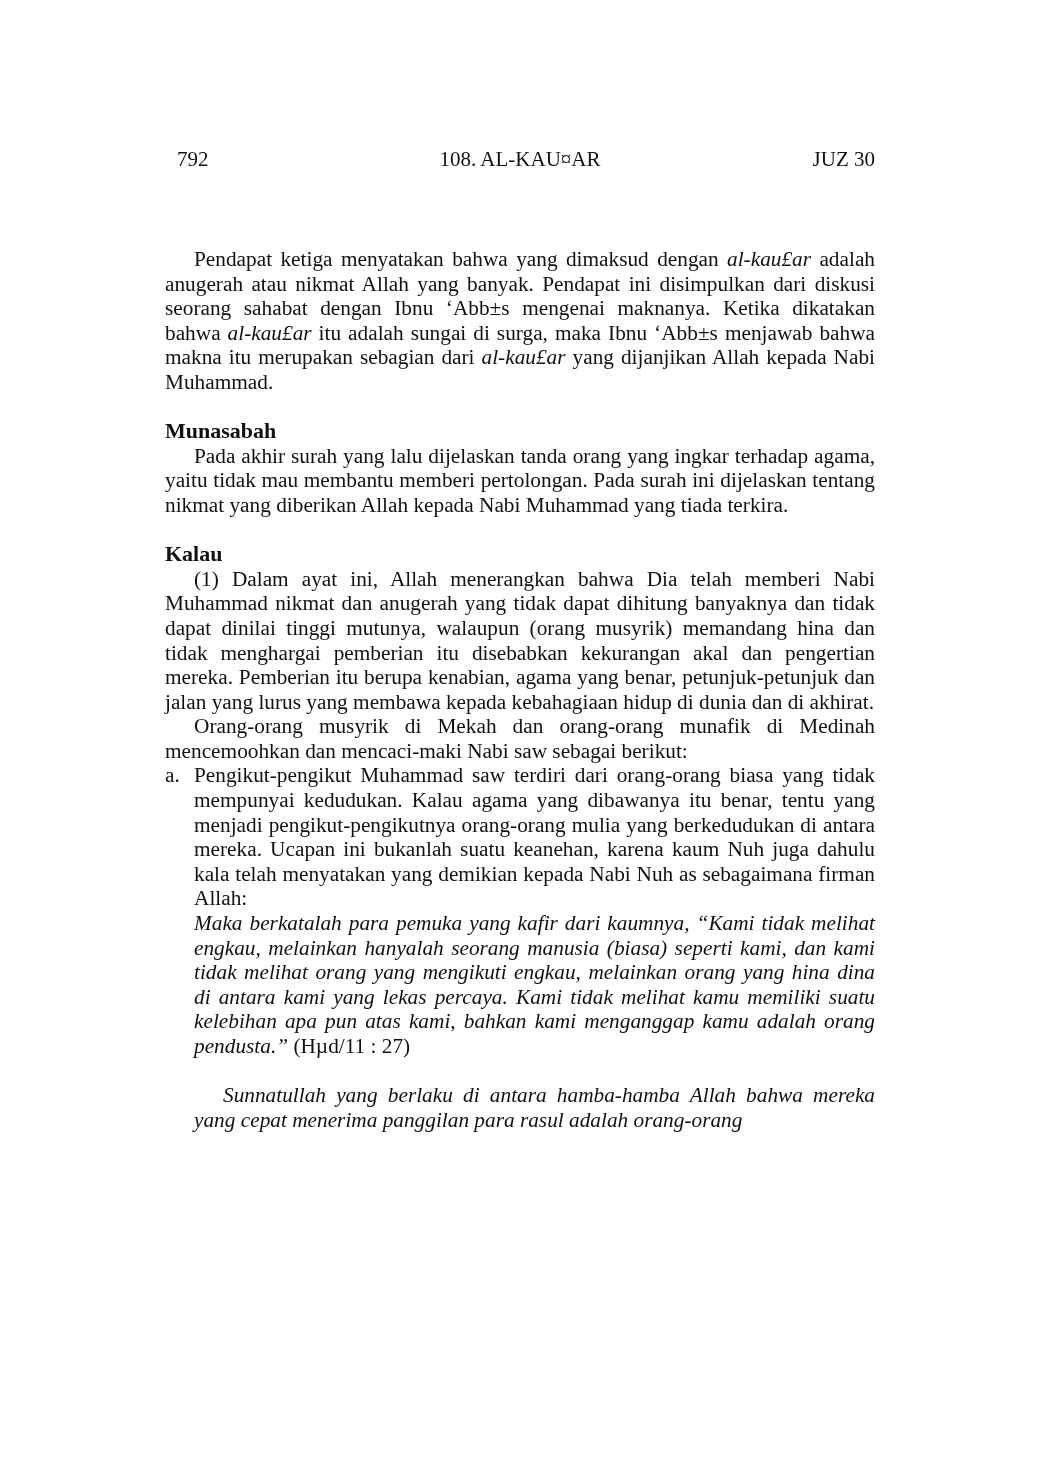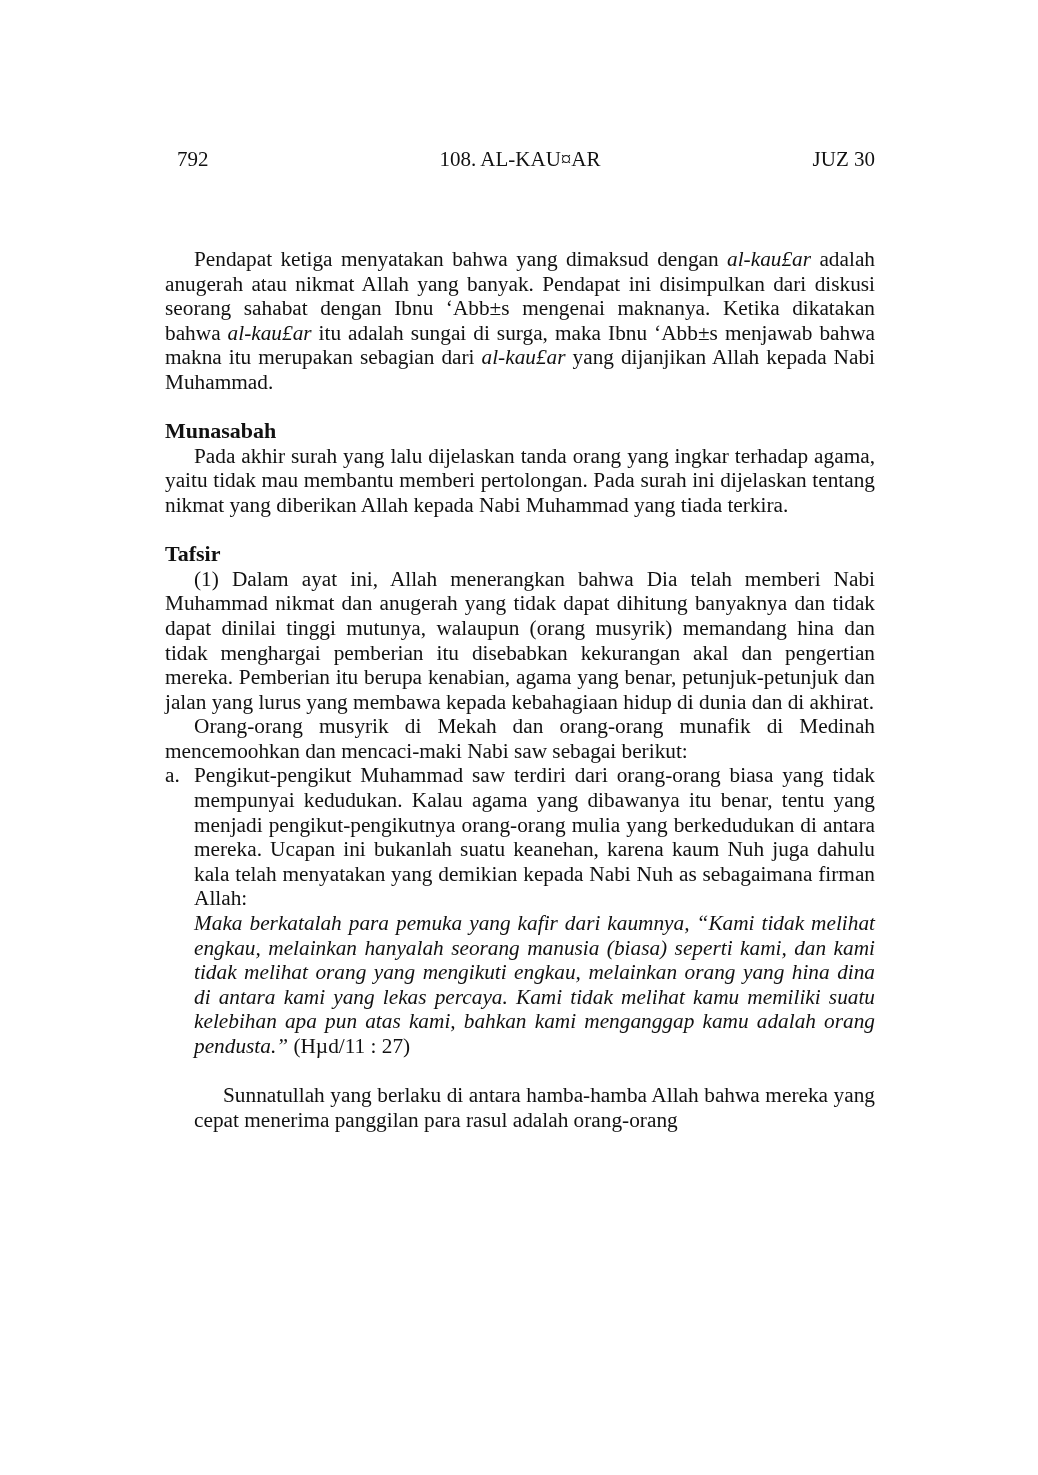--- a/index.html
+++ b/index.html
@@ -35,21 +35,21 @@
     margin: 12px 0 12px 29px;
     width: 681px; direction: rtl; text-align: justify; text-align-last: justify;
     font-family: "DejaVu Sans", sans-serif; font-weight: bold;
     font-size: 33px; line-height: 56px; color: #000;
   }
   .translation {
     padding-left: 29px; font-style: italic; text-align: justify;
   }
   .translation .ref { font-style: normal; }
   .cont { padding-left: 29px; }
-  .cont p.indent { text-indent: 29px; }
+  .cont p.indent { text-indent: 29px; font-style: italic; }
 </style>
 </head>
 <body>
 
 <div class="page">
 
   <div class="running-head">
     <span class="pg">792</span>
     <span class="title">108. AL-KAU¤AR</span>
     <span class="juz">JUZ 30</span>
@@ -59,21 +59,21 @@
 
     <p class="indent"><span>Pendapat ketiga menyatakan bahwa yang dimaksud dengan </span><em>al-kau£ar</em><span> adalah anugerah atau nikmat Allah yang banyak. Pendapat ini disimpulkan dari diskusi seorang sahabat dengan Ibnu ‘Abb±s mengenai maknanya. Ketika dikatakan bahwa </span><em>al-kau£ar</em><span> itu adalah sungai di surga, maka Ibnu ‘Abb±s menjawab bahwa makna itu merupakan sebagian dari </span><em>al-kau£ar</em><span> yang dijanjikan Allah kepada Nabi Muhammad.</span></p>
 
     <div class="gap"></div>
 
     <h3>Munasabah</h3>
     <p class="indent">Pada akhir surah yang lalu dijelaskan tanda orang yang ingkar terhadap agama, yaitu tidak mau membantu memberi pertolongan. Pada surah ini dijelaskan tentang nikmat yang diberikan Allah kepada Nabi Muhammad yang tiada terkira.</p>
 
     <div class="gap"></div>
 
-    <h3>Tafsir</h3>
+    <h3>Kalau</h3>
     <p class="indent">(1) Dalam ayat ini, Allah menerangkan bahwa Dia telah memberi Nabi Muhammad nikmat dan anugerah yang tidak dapat dihitung banyaknya dan tidak dapat dinilai tinggi mutunya, walaupun (orang musyrik) memandang hina dan tidak menghargai pemberian itu disebabkan kekurangan akal dan pengertian mereka. Pemberian itu berupa kenabian, agama yang benar, petunjuk-petunjuk dan jalan yang lurus yang membawa kepada kebahagiaan hidup di dunia dan di akhirat.</p>
     <p class="indent">Orang-orang musyrik di Mekah dan orang-orang munafik di Medinah mencemoohkan dan mencaci-maki Nabi saw sebagai berikut:</p>
 
     <div class="list-item">
       <span class="marker">a.</span>
       <span>Pengikut-pengikut Muhammad saw terdiri dari orang-orang biasa yang tidak mempunyai kedudukan. Kalau agama yang dibawanya itu benar, tentu yang menjadi pengikut-pengikutnya orang-orang mulia yang berkedudukan di antara mereka. Ucapan ini bukanlah suatu keanehan, karena kaum Nuh juga dahulu kala telah menyatakan yang demikian kepada Nabi Nuh as sebagaimana firman Allah:</span>
     </div>
 
 
     <p class="translation"><span>Maka berkatalah para pemuka yang kafir dari kaumnya, “Kami tidak melihat engkau, melainkan hanyalah seorang manusia (biasa) seperti kami, dan kami tidak melihat orang yang mengikuti engkau, melainkan orang yang hina dina di antara kami yang lekas percaya. Kami tidak melihat kamu memiliki suatu kelebihan apa pun atas kami, bahkan kami menganggap kamu adalah orang pendusta.”</span><span class="ref"> (Hµd/11 : 27)</span></p>

